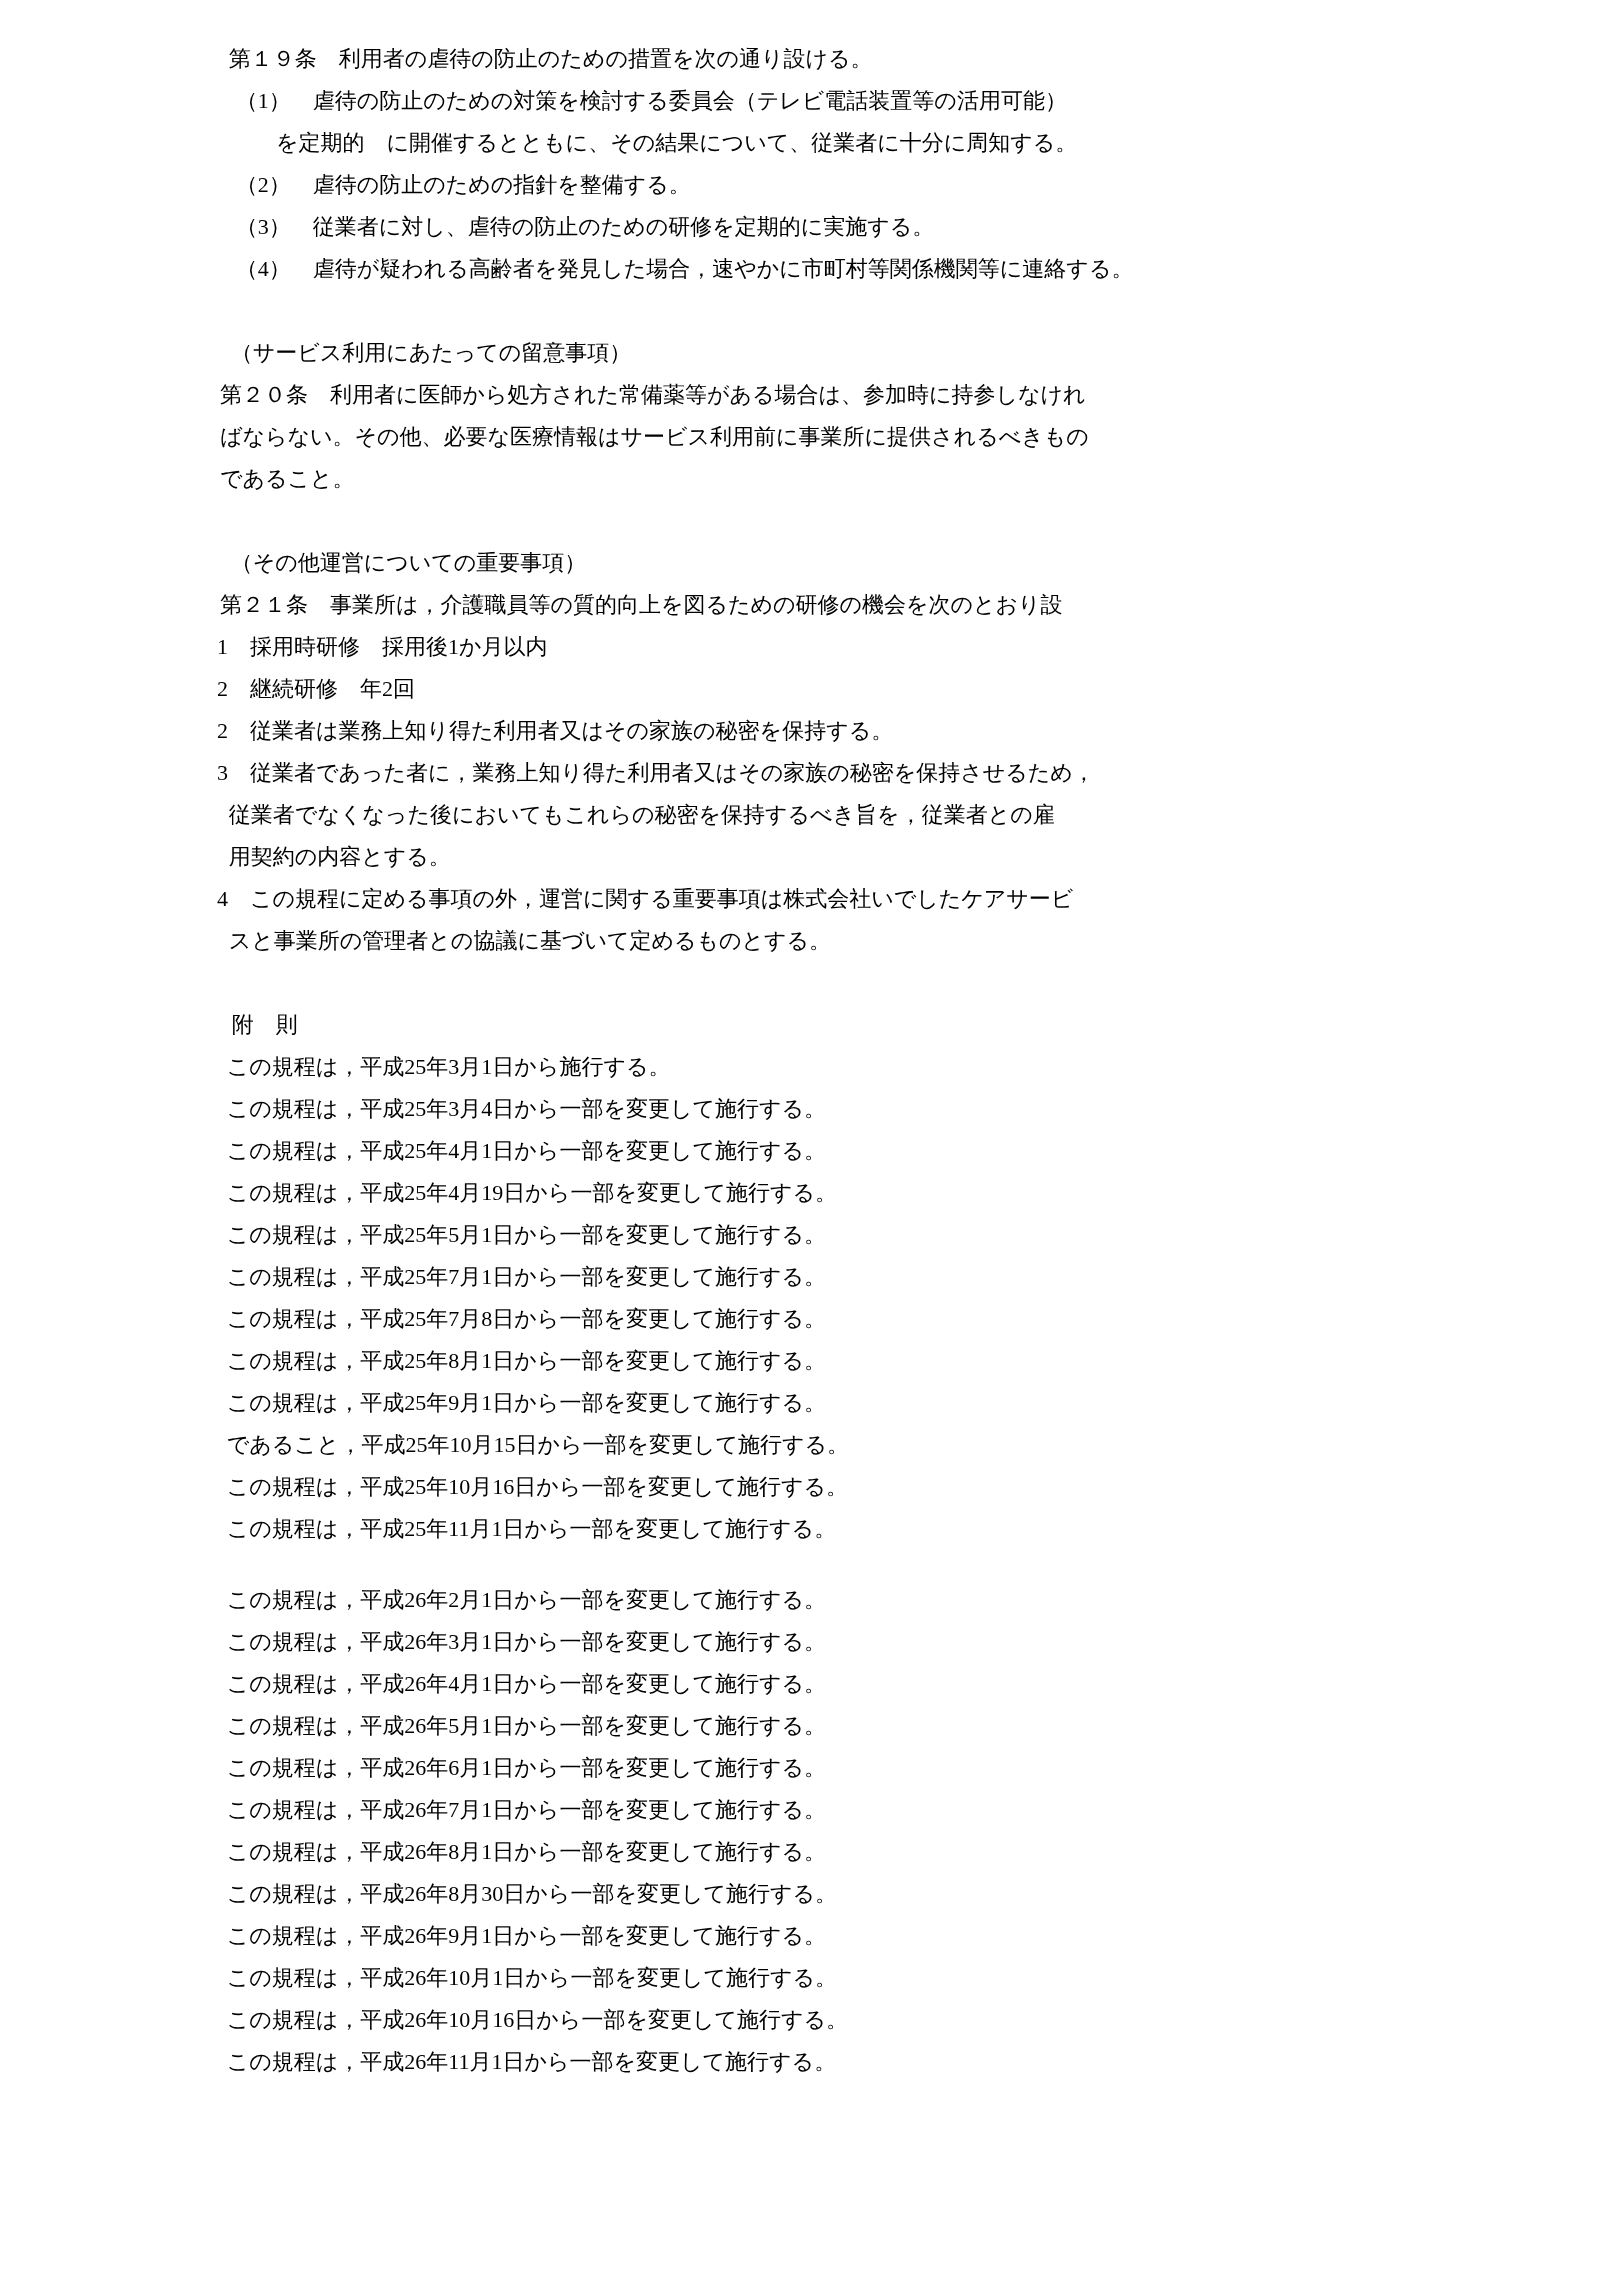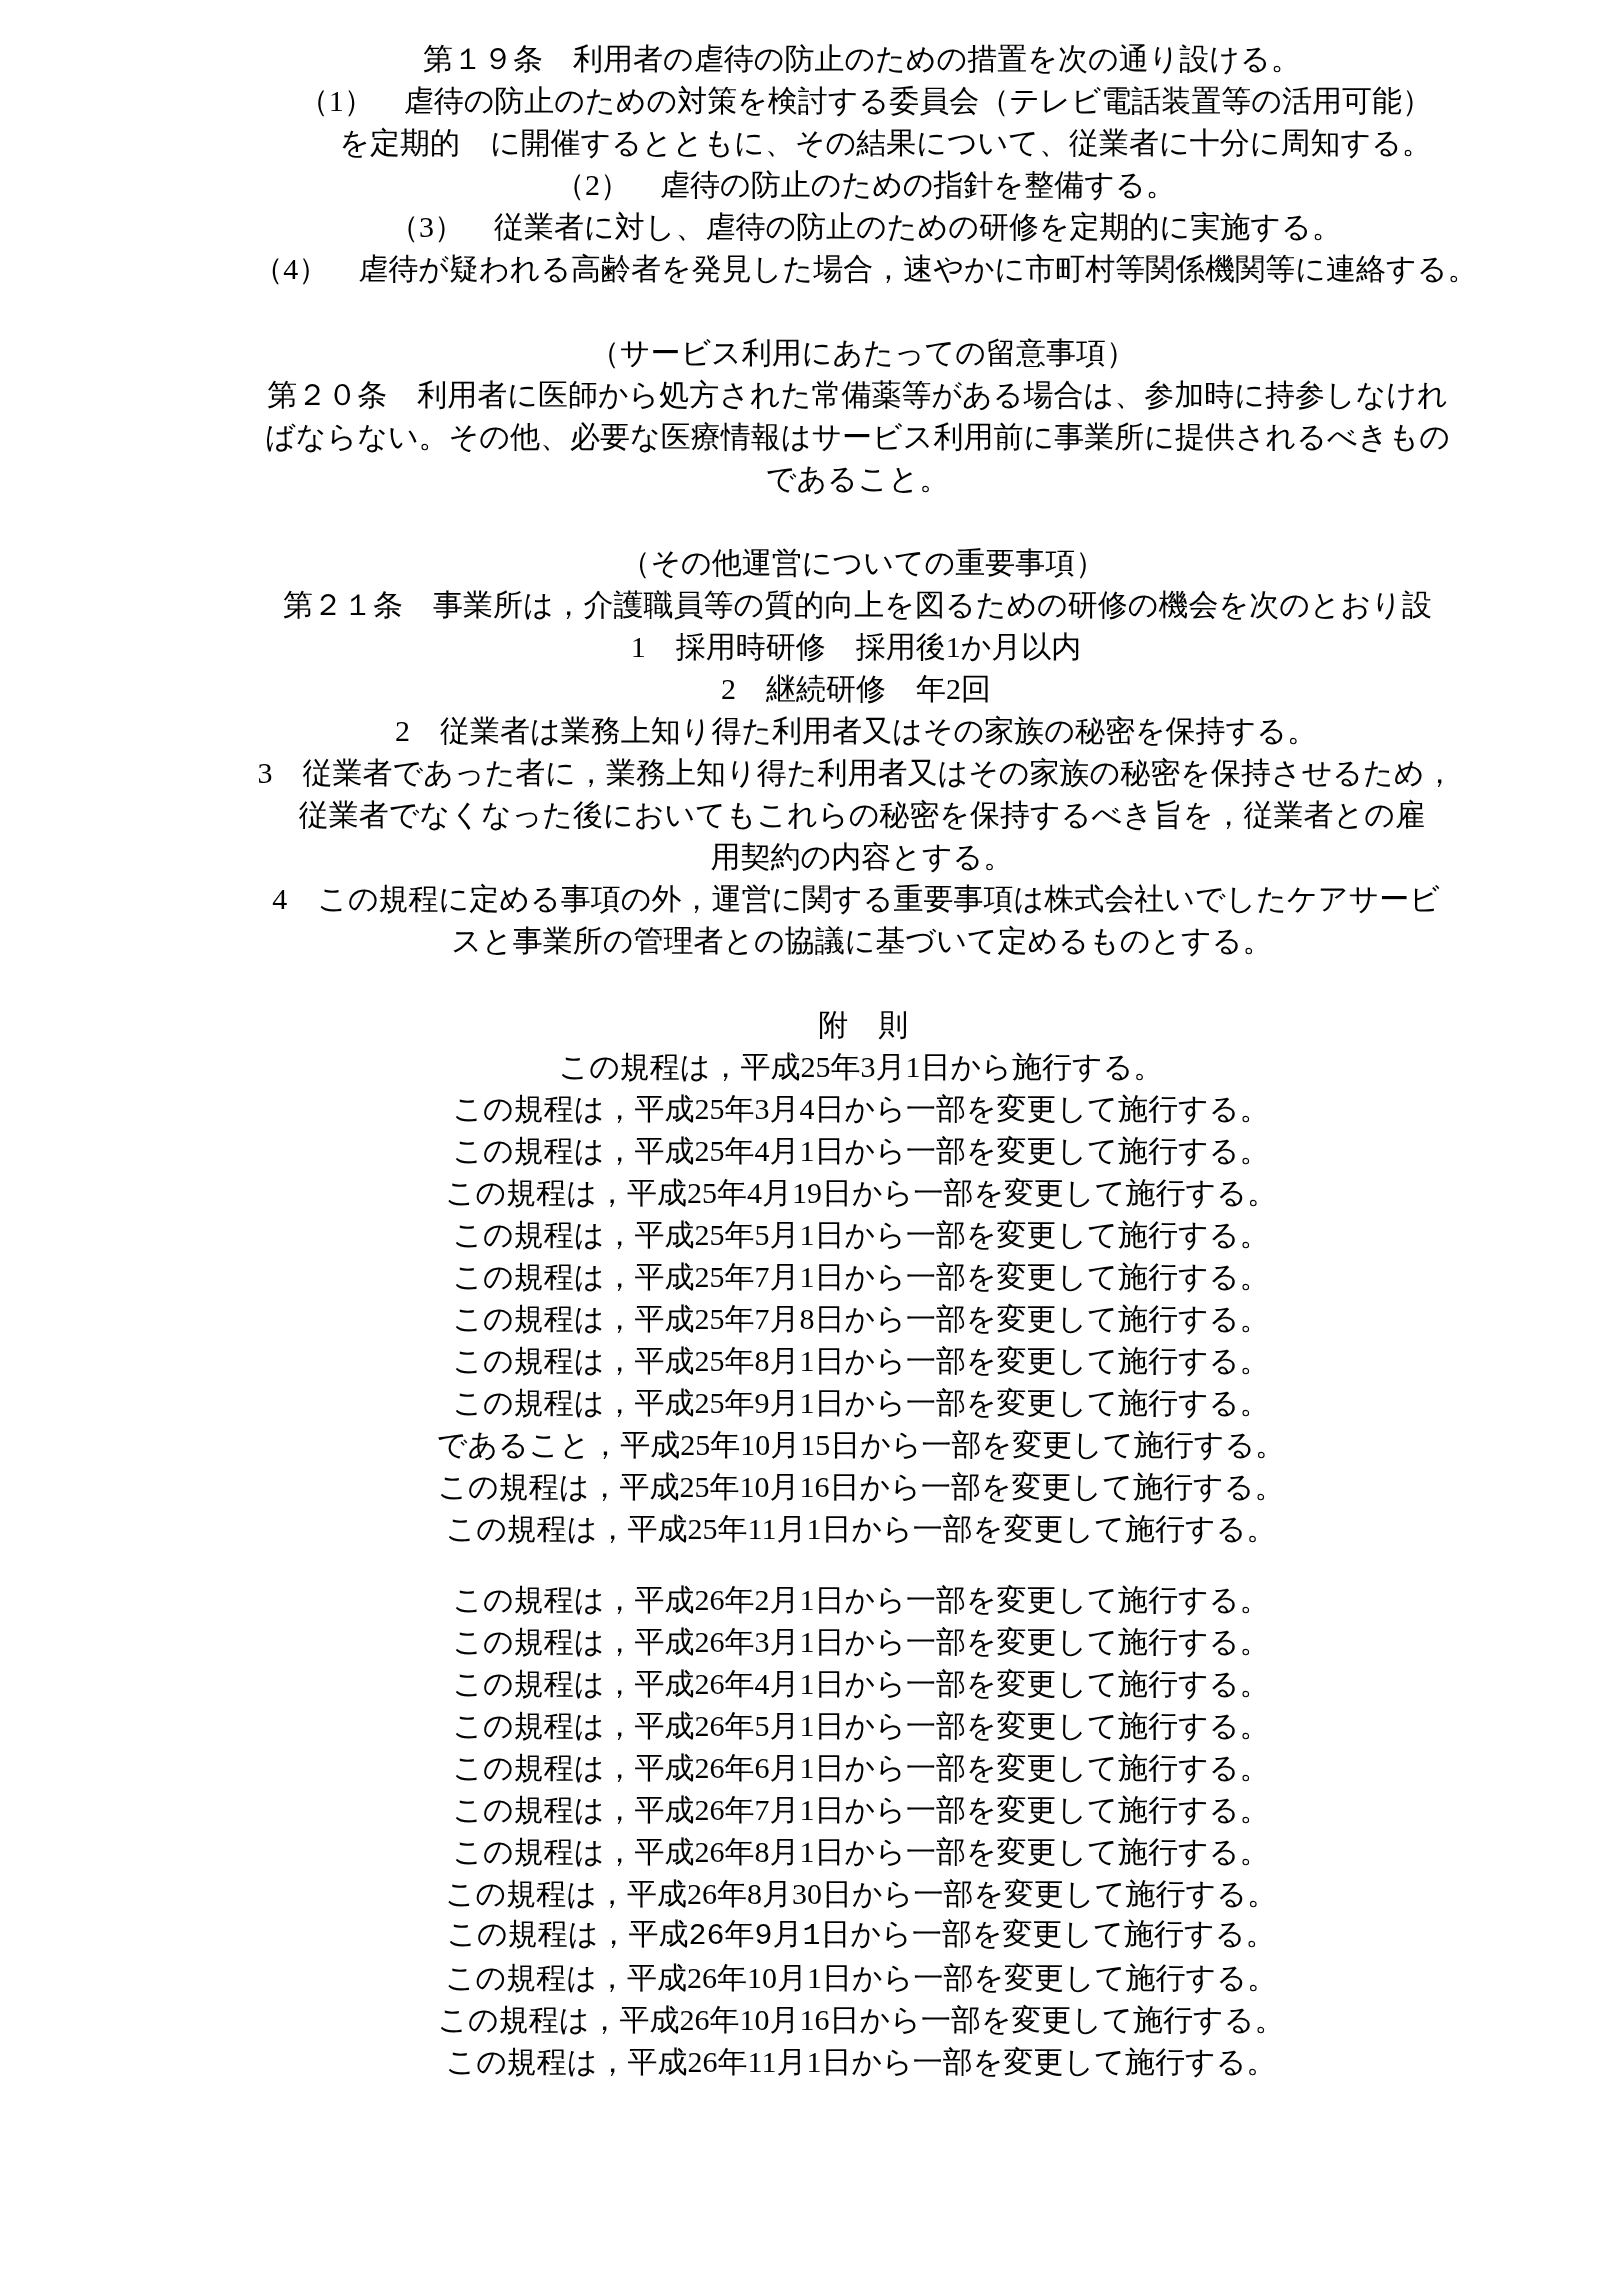--- a/index.html
+++ b/index.html
@@ -11,24 +11,23 @@
     height: 2295px;
     background: #ffffff;
     overflow: hidden;
   }
   .doc-page {
     box-sizing: border-box;
     width: 1623px;
     height: 2295px;
     padding: 38px 128px 0 217px;
     font-family: "Liberation Serif", "DejaVu Serif", serif;
-    font-size: 30px;
+    font-size: 22px;
     line-height: 42px;
     color: #000000;
-    text-align: center;
   }
   .line {
     white-space: pre;
     min-height: 42px;
   }
   .line.blank {
     min-height: 42px;
   }
 </style>
 </head>
@@ -73,19 +72,19 @@
       <div class="line" style="text-indent: 9.8px;">この規程は，平成25年10月16日から一部を変更して施行する。</div>
       <div class="line" style="text-indent: 9.8px;">この規程は，平成25年11月1日から一部を変更して施行する。</div>
       <div class="line" style="text-indent: 9.8px; margin-top: 29px;">この規程は，平成26年2月1日から一部を変更して施行する。</div>
       <div class="line" style="text-indent: 9.8px;">この規程は，平成26年3月1日から一部を変更して施行する。</div>
       <div class="line" style="text-indent: 9.8px;">この規程は，平成26年4月1日から一部を変更して施行する。</div>
       <div class="line" style="text-indent: 9.8px;">この規程は，平成26年5月1日から一部を変更して施行する。</div>
       <div class="line" style="text-indent: 9.8px;">この規程は，平成26年6月1日から一部を変更して施行する。</div>
       <div class="line" style="text-indent: 9.8px;">この規程は，平成26年7月1日から一部を変更して施行する。</div>
       <div class="line" style="text-indent: 9.8px;">この規程は，平成26年8月1日から一部を変更して施行する。</div>
       <div class="line" style="text-indent: 9.8px;">この規程は，平成26年8月30日から一部を変更して施行する。</div>
-      <div class="line" style="text-indent: 9.8px; font-family: Liberation Mono, monospace;">この規程は，平成26年9月1日から一部を変更して施行する。</div>
+      <div class="line" style="text-indent: 9.8px;">この規程は，平成26年9月1日から一部を変更して施行する。</div>
       <div class="line" style="text-indent: 9.8px;">この規程は，平成26年10月1日から一部を変更して施行する。</div>
       <div class="line" style="text-indent: 9.8px;">この規程は，平成26年10月16日から一部を変更して施行する。</div>
       <div class="line" style="text-indent: 9.8px;">この規程は，平成26年11月1日から一部を変更して施行する。</div>
     </div>
 </div>
 
 
 </body></html>

